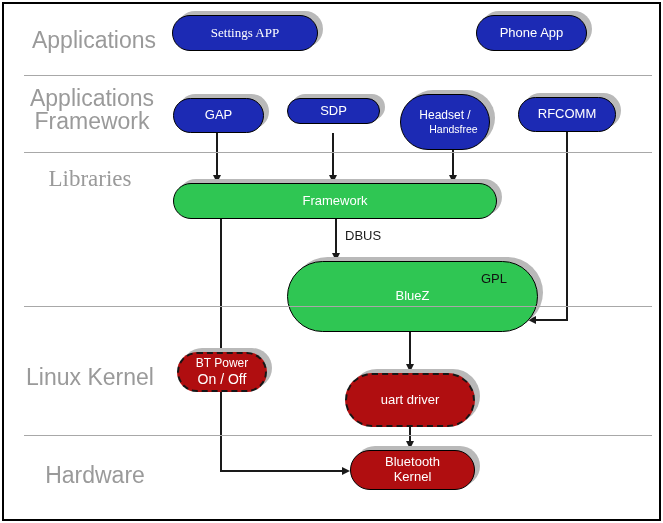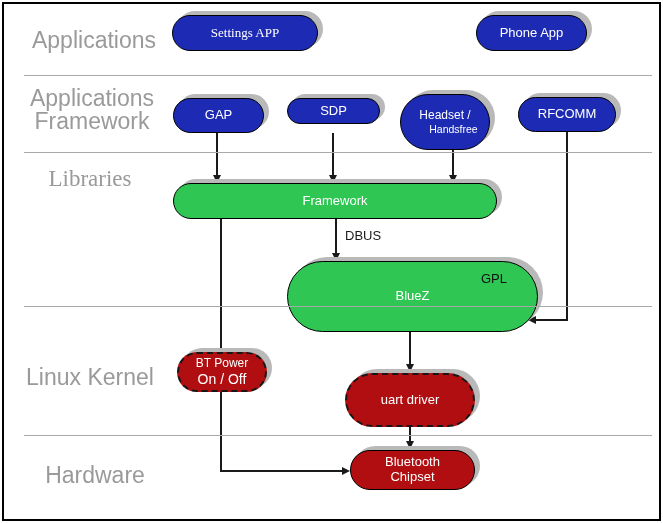--- a/index.html
+++ b/index.html
@@ -117,15 +117,15 @@
   <div class="pill red dashed" style="left:177px;top:352px;width:90px;height:40px;font-size:12px;">
     <span>BT Power</span>
     <span style="font-size:14px;">On / Off</span>
   </div>
   <div class="pill red dashed" style="left:345px;top:373px;width:130px;height:54px;">
     <span>uart driver</span>
   </div>
 
   <div class="pill red" style="left:350px;top:450px;width:125px;height:40px;">
     <span>Bluetooth</span>
-    <span>Chipset</span>
+    <span>Kernel</span>
   </div>
 </div>
 
 </body></html>

